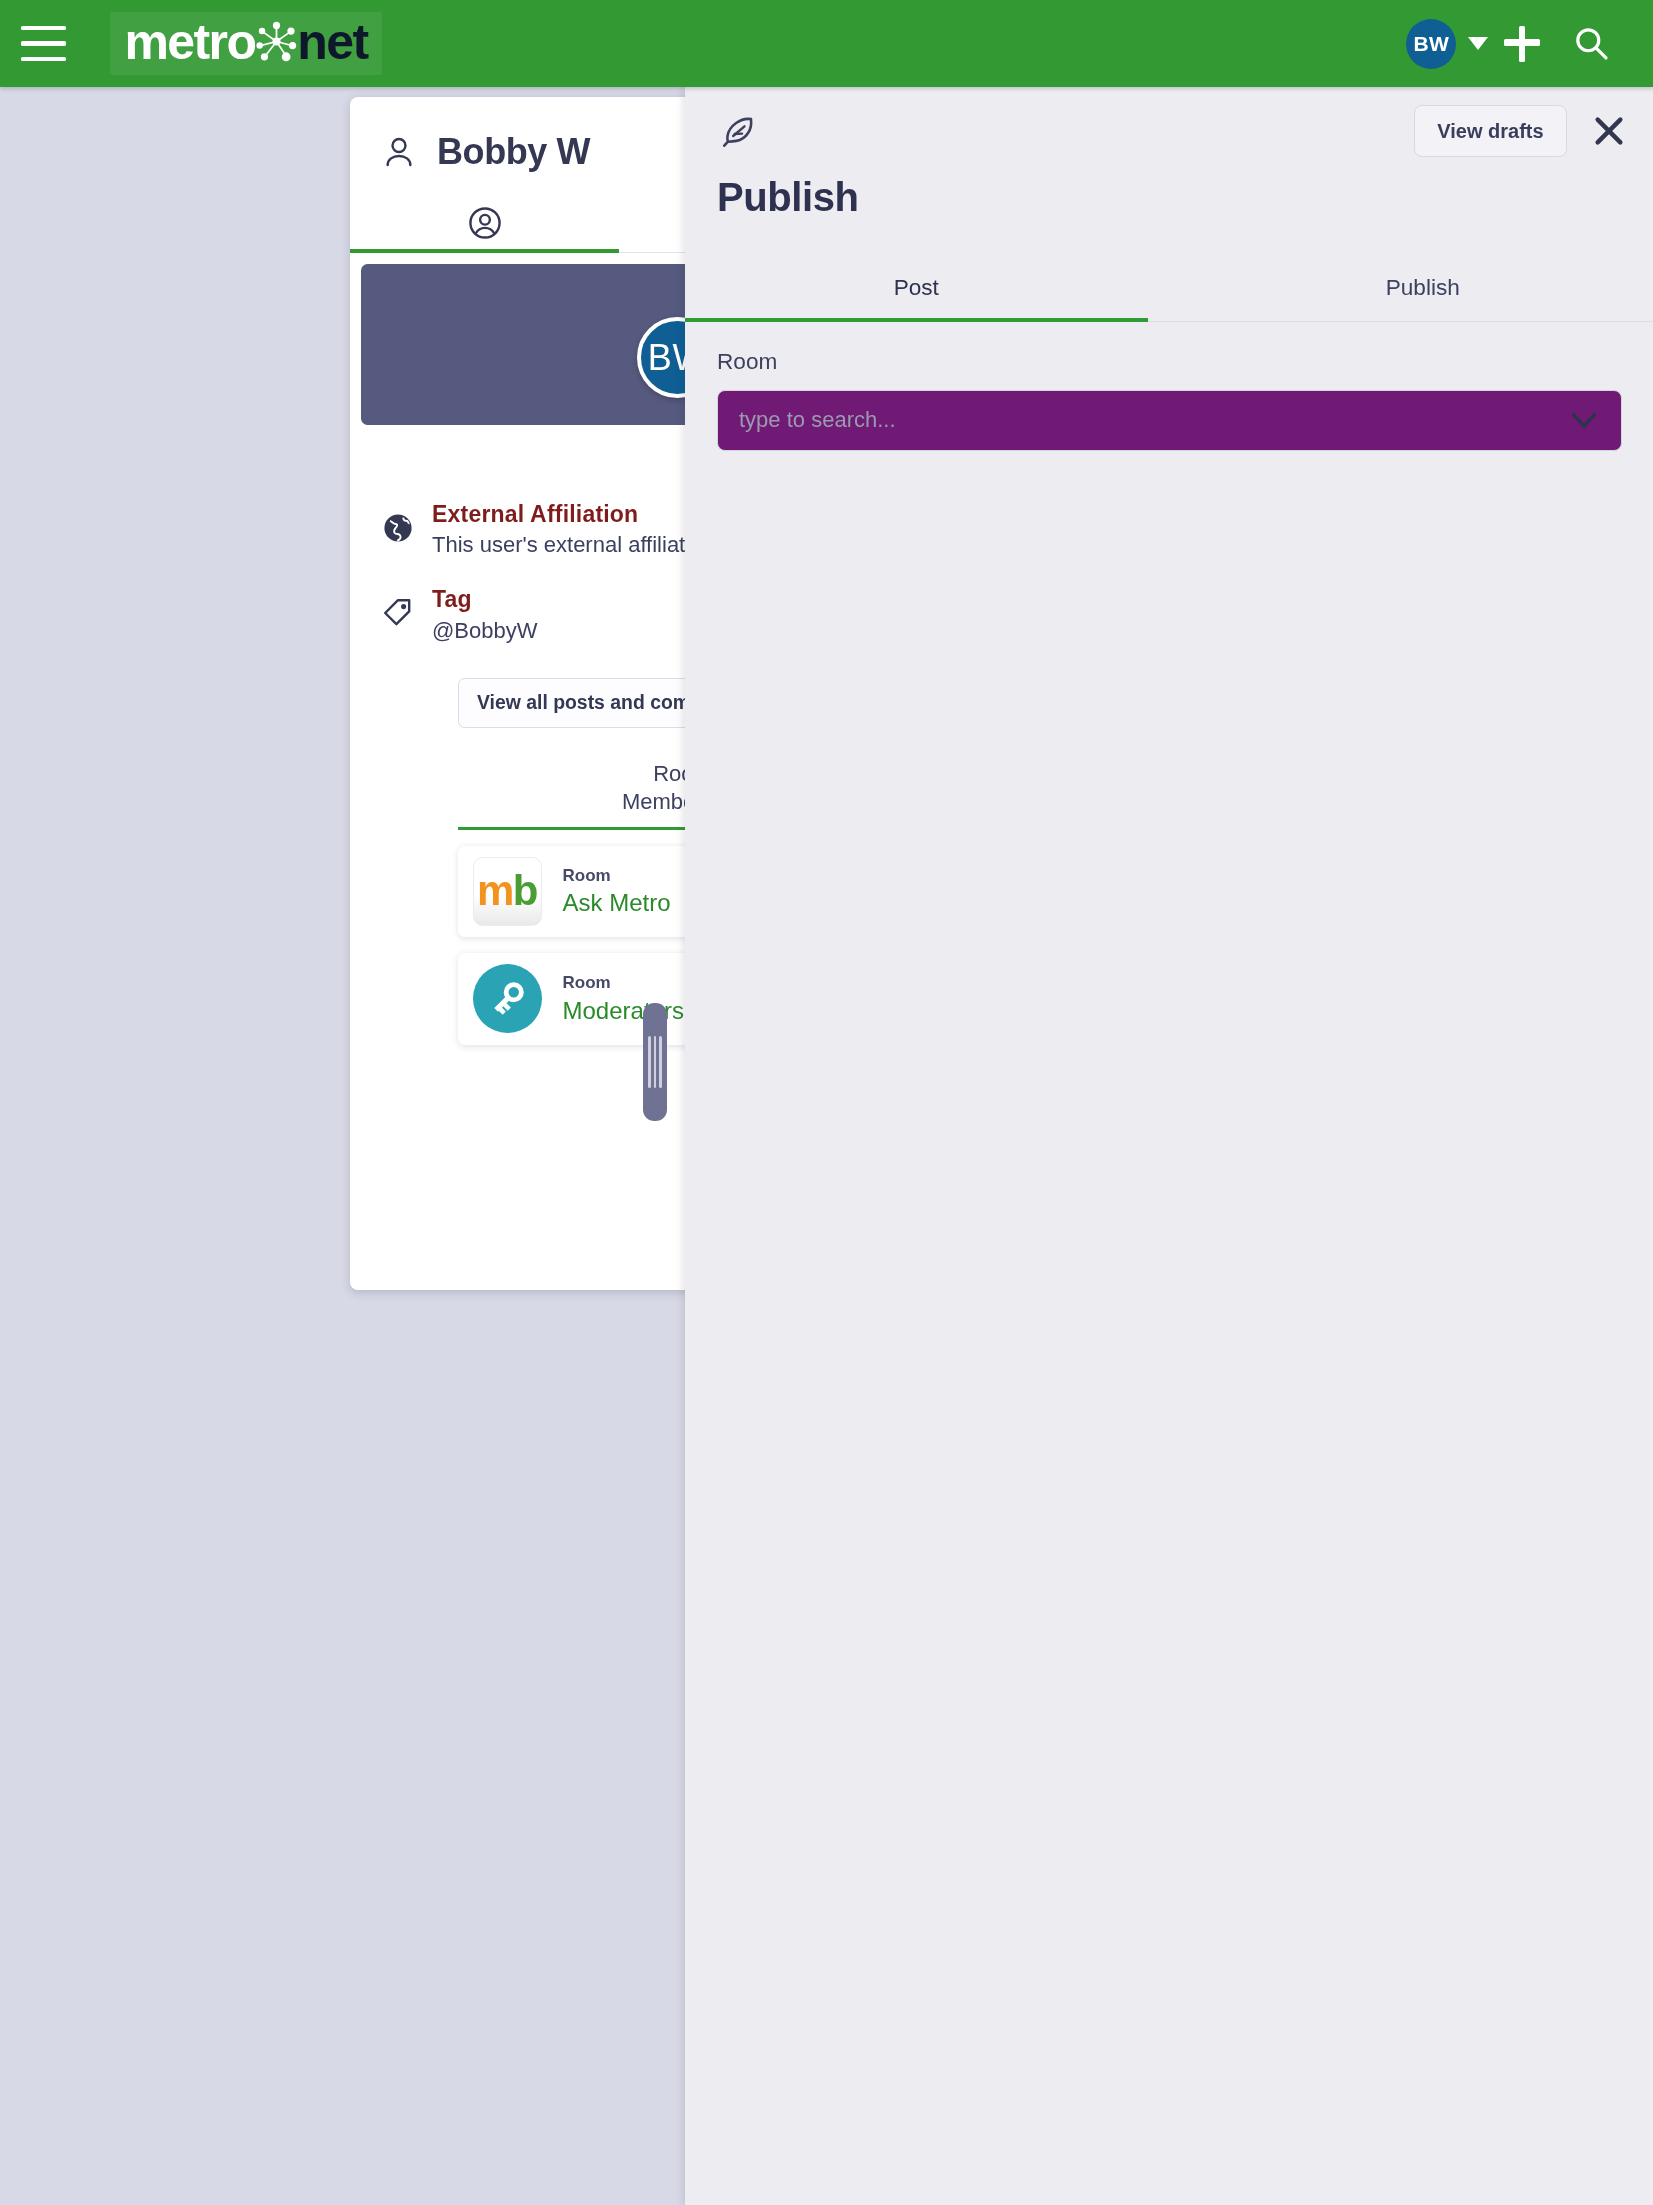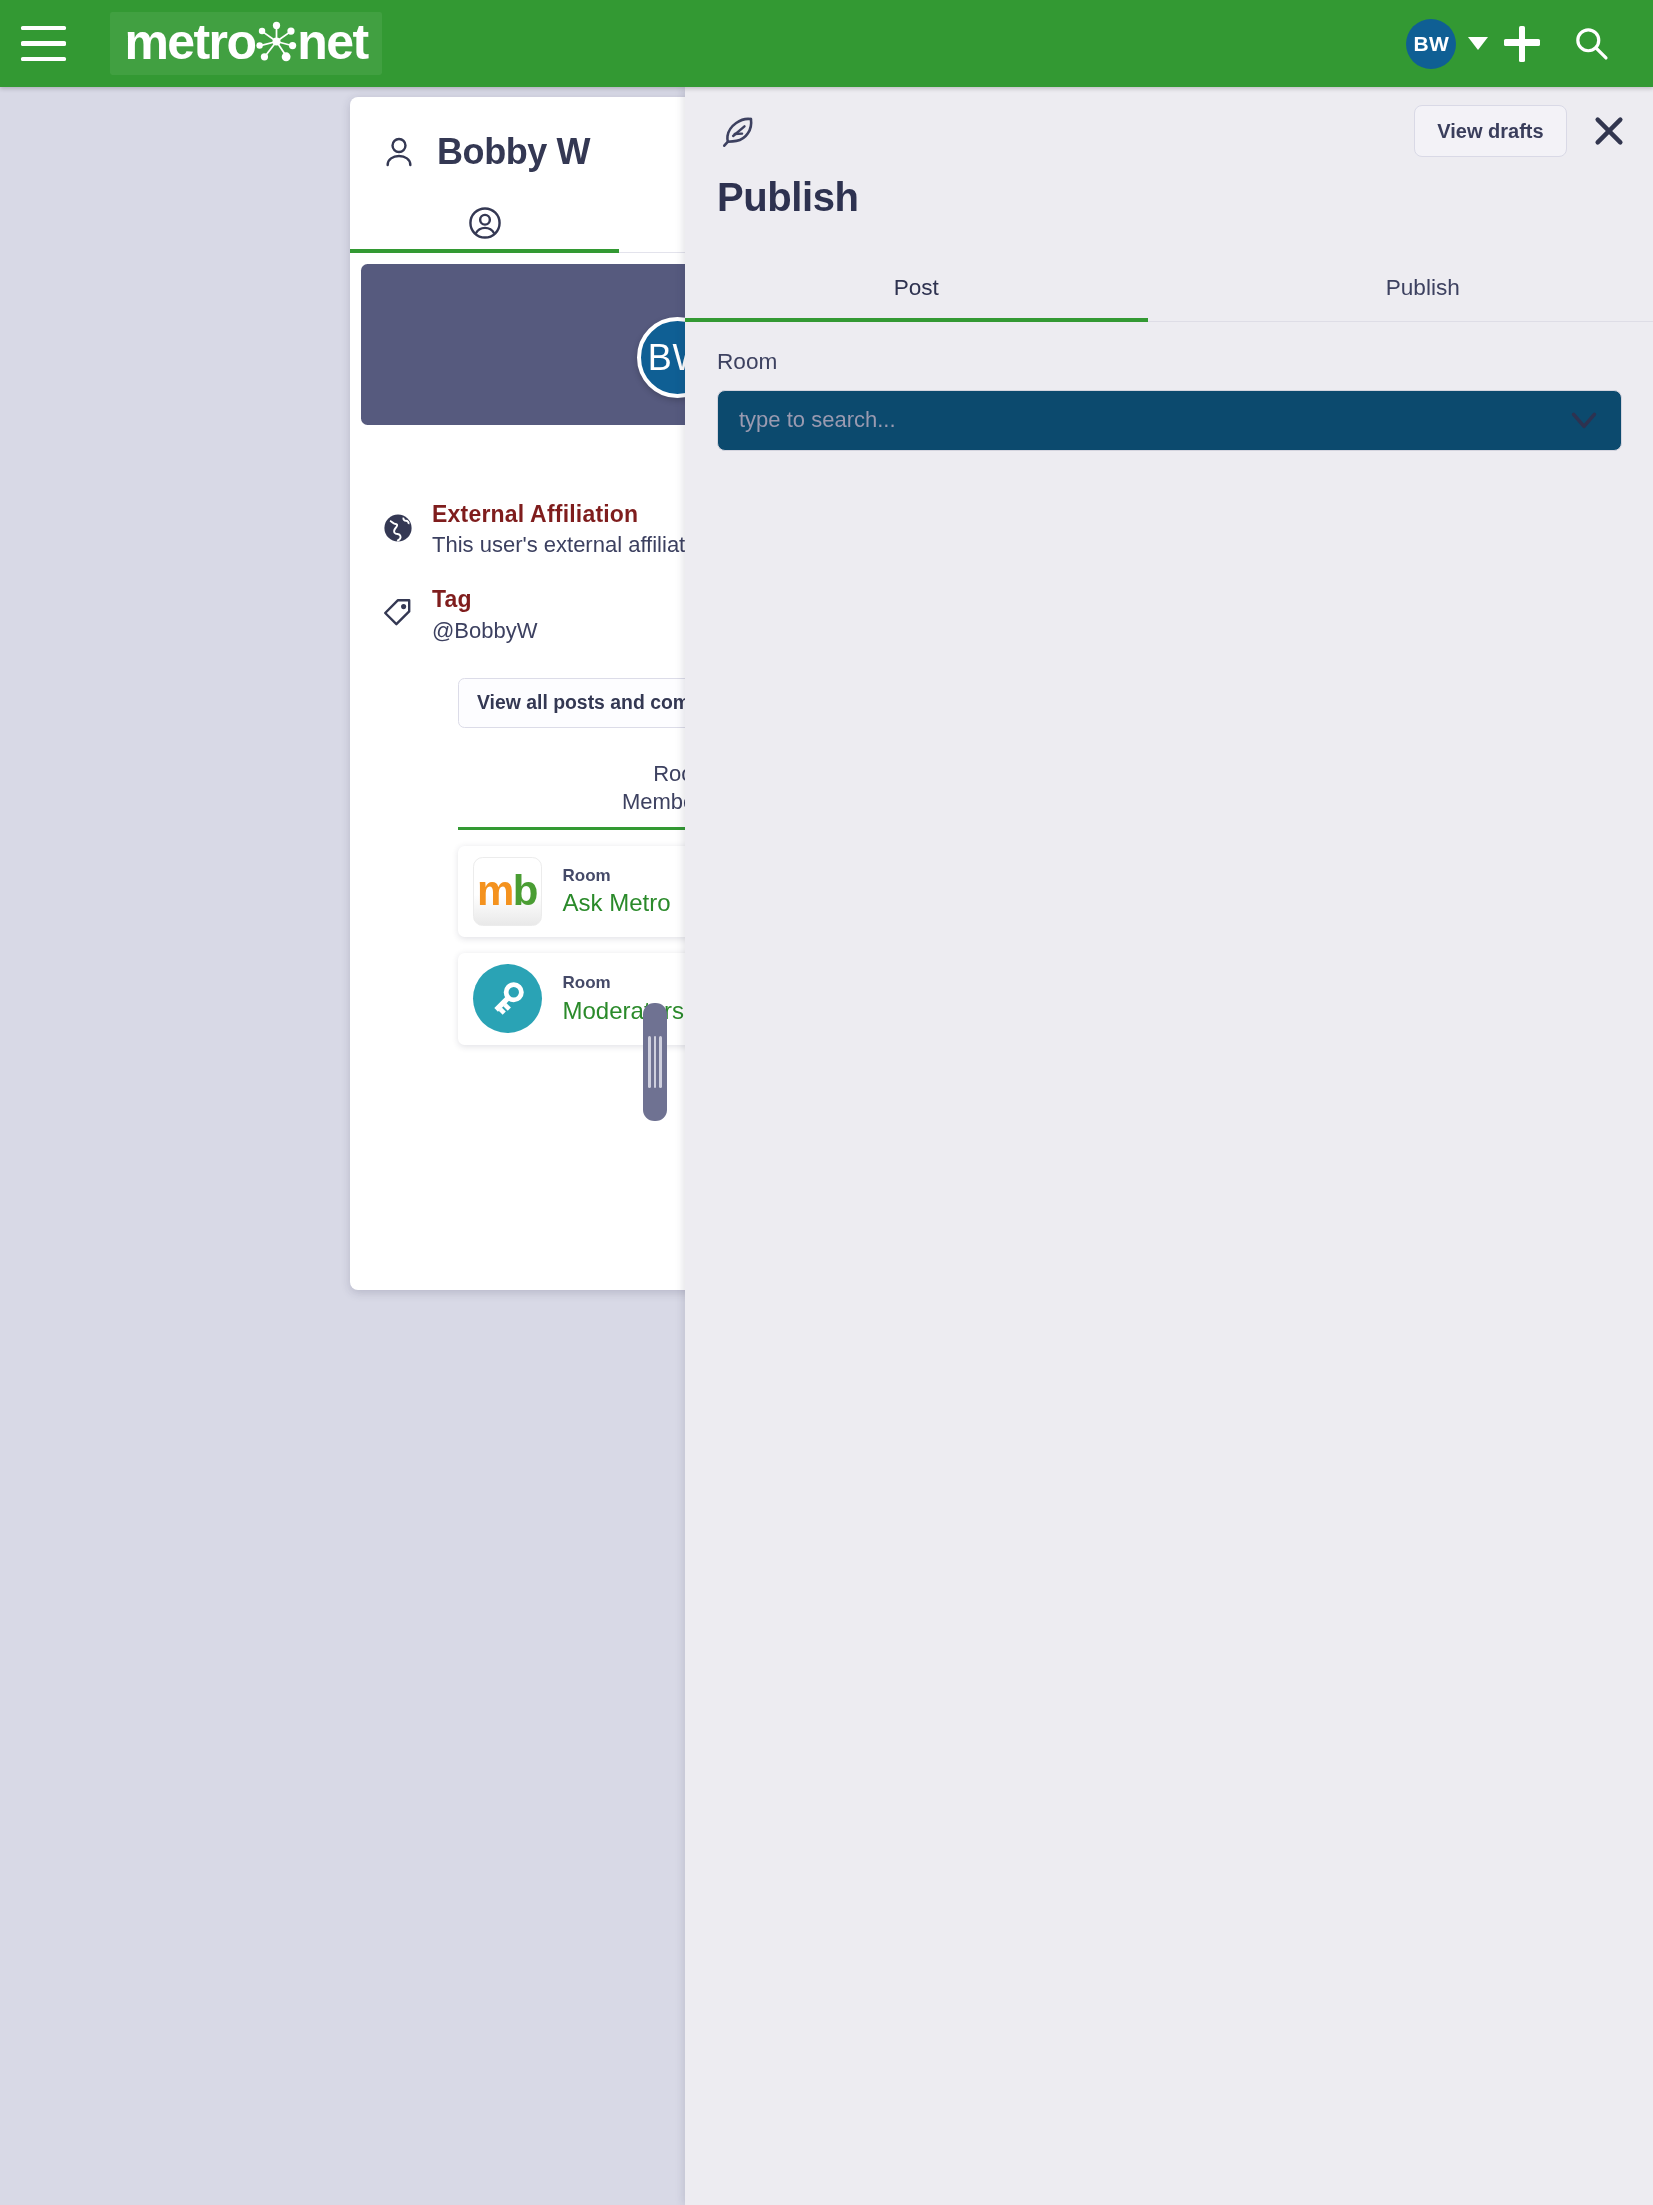--- a/index.html
+++ b/index.html
@@ -25,21 +25,21 @@
 
   .brand {
     margin-left: 44px;
     background: rgba(255,255,255,.07);
     padding: 4.8px 14.5px 8px 14.5px;
     display: flex; align-items: flex-end;
     border-radius: 2.4px;
   }
   .brand-text { font-size: 50px; font-weight: 800; letter-spacing: -1.6px; line-height: 1; display:flex; align-items:center; }
   .brand-white { color: #ffffff; }
-  .brand-orange { color: #ffffff; }
+  .brand-orange { color: #0f172a; }
   .brand-dot { position: relative; width: 45px; height: 45px; margin: 0 -1.6px; }
   .brand-dot svg { position:absolute; top:0; left:0; }
 
   .topbar-right { margin-left: auto; display: flex; align-items: center; gap: 0; padding-right: 27.4px; }
   .user-chip { display:flex; align-items:center; gap: 11.3px; cursor:pointer; }
   .user-avatar {
     width: 50px; height: 50px; border-radius: 50%;
     background: #0f5f94; color: #fff;
     display:flex; align-items:center; justify-content:center;
     font-size: 21px; font-weight: 600; letter-spacing: 0.4px;
@@ -149,21 +149,21 @@
     flex:1; text-align:center; padding: 18px 0 19.4px 0;
     font-size: 22.6px; color:#3d4160; cursor:pointer; position:relative;
   }
   .pp-tab.active { color:#2e3250; }
   .pp-tab.active::after { content:""; position:absolute; left:0; right:0; bottom:-0.8px; height:4px; background:#339933; }
 
   .pp-body { padding: 27.4px 32px 0 32px; }
   .pp-field-label { font-size: 22.6px; color:#3d4160; }
   .pp-select {
     margin-top: 14.5px; height: 61px;
-    background:#0c4a6e; border:0.8px solid #d4d4de; border-radius:8px;
+    background:#701a75; border:0.8px solid #d4d4de; border-radius:8px;
     display:flex; align-items:center; padding: 0 21px 0 21px;
     cursor:pointer;
   }
   .pp-select .ph { font-size: 22px; color:#9a9ab0; flex:1; }
   .chev { width: 32px; height: 32px; color:#2e3250; }
 </style>
 </head>
 <body>
 
 <div id="root">

